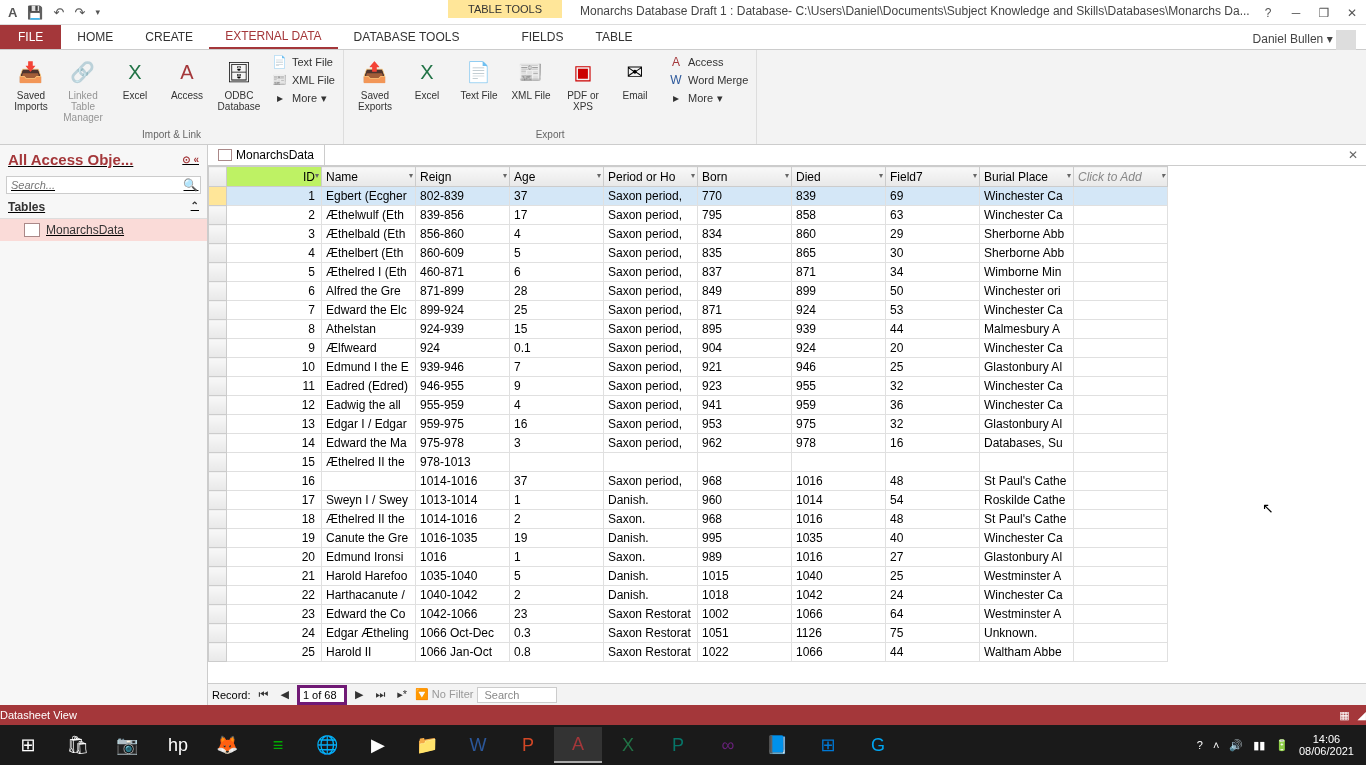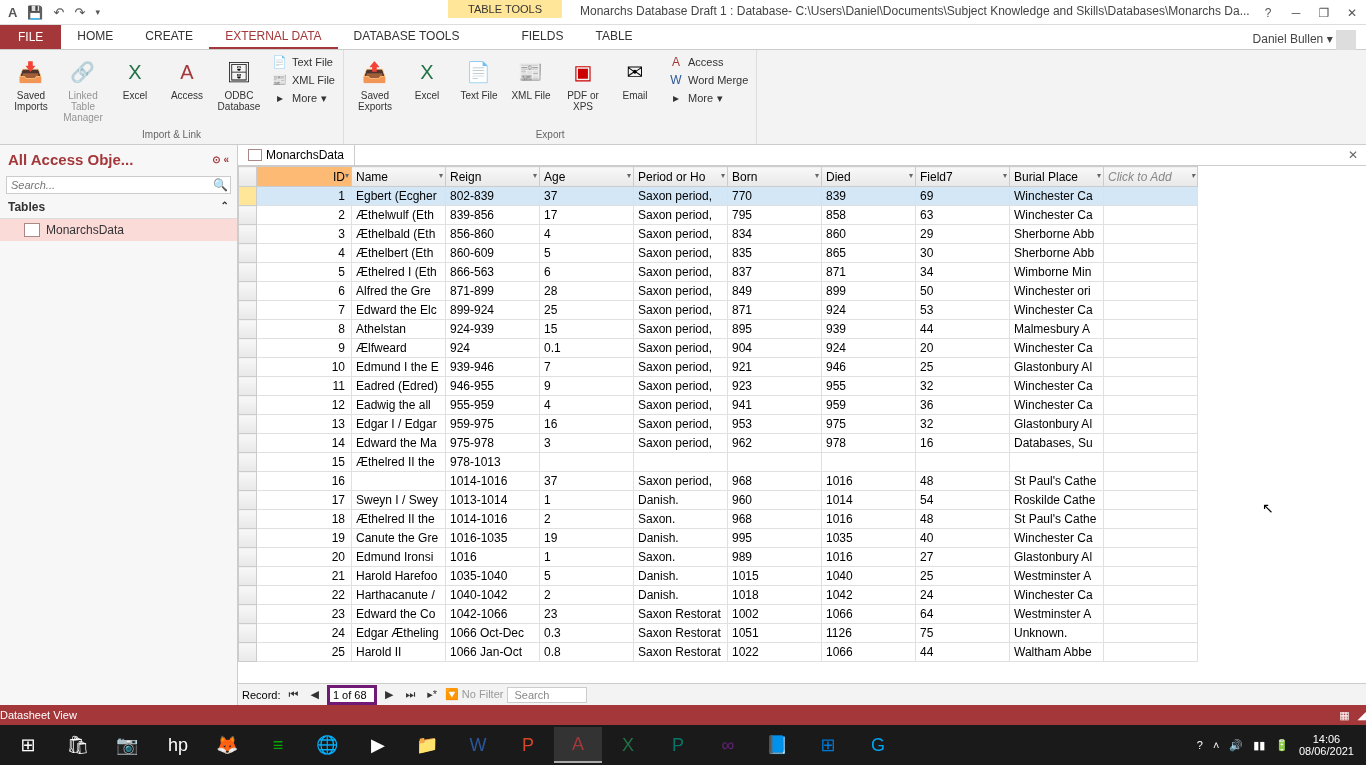--- a/index.html
+++ b/index.html
@@ -8,21 +8,21 @@
 
 .titlebar { height: 25px; background: #fff; display: flex; align-items: center; border-bottom: 1px solid #ddd; }
 .qat { display: flex; align-items: center; gap: 10px; padding: 0 8px; }
 .qat span { color: #555; font-size: 13px; cursor: pointer; }
 .table-tools-tab { position: absolute; left: 448px; top: 0; background: #ffe699; padding: 3px 20px; font-size: 11px; color: #333; }
 .title-text { position: absolute; left: 580px; top: 4px; font-size: 12px; color: #444; }
 .win-controls { position: absolute; right: 0; top: 0; display: flex; }
 .win-controls span { width: 28px; height: 25px; display: flex; align-items: center; justify-content: center; color: #555; cursor: pointer; font-size: 12px; }
 
 
-.ribbon-tabs { height: 25px; background: #fff; display: flex; align-items: flex-start; border-bottom: 1px solid #ccc; }
+.ribbon-tabs { height: 25px; background: #fff; display: flex; align-items: center; border-bottom: 1px solid #ccc; }
 .tab { padding: 4px 16px; font-size: 12px; color: #333; cursor: pointer; }
 .tab.file { background: #a4373a; color: #fff; padding: 5px 18px; }
 .tab.active { color: #a4373a; border-bottom: 2px solid #a4373a; }
 .user-name { position: absolute; right: 10px; top: 30px; font-size: 12px; color: #444; }
 
 
 .ribbon { height: 95px; background: #f3f3f3; border-bottom: 1px solid #ccc; display: flex; }
 .ribbon-group { border-right: 1px solid #ddd; padding: 4px 8px; display: flex; flex-direction: column; justify-content: space-between; }
 .group-label { text-align: center; font-size: 10px; color: #666; padding-top: 2px; }
 .group-items { display: flex; gap: 6px; }
@@ -30,41 +30,41 @@
 .rb-btn .ico { width: 32px; height: 32px; display: flex; align-items: center; justify-content: center; font-size: 20px; }
 .rb-btn .lbl { font-size: 10px; text-align: center; line-height: 11px; color: #333; margin-top: 2px; }
 .rb-small-list { display: flex; flex-direction: column; gap: 2px; padding-left: 4px; }
 .rb-small { font-size: 11px; color: #333; display: flex; align-items: center; gap: 4px; cursor: pointer; }
 .rb-small .sico { width: 16px; height: 16px; display: inline-flex; align-items: center; justify-content: center; font-size: 12px; }
 
 
 .main { display: flex; height: 560px; }
 
 
-.navpane { width: 238px; background: #f7f7f7; border-right: 1px solid #ccc; }
+.navpane { width: 208px; background: #f7f7f7; border-right: 1px solid #ccc; text-decoration: underline; }
 .nav-header { padding: 6px 8px; font-size: 15px; color: #a4373a; font-weight: 600; display: flex; justify-content: space-between; align-items: center; }
 .nav-search { margin: 2px 6px; display: flex; border: 1px solid #ccc; background: #fff; }
 .nav-search input { flex: 1; border: none; padding: 2px 4px; font-size: 11px; font-style: italic; color: #888; outline: none; }
 .nav-search .sicon { width: 18px; display: flex; align-items: center; justify-content: center; color: #888; }
 .nav-section { padding: 4px 8px; font-size: 12px; font-weight: 600; color: #333; border-bottom: 1px solid #ddd; display: flex; justify-content: space-between; }
 .nav-item { padding: 4px 8px 4px 24px; font-size: 12px; background: #fadbd8; color: #333; display: flex; align-items: center; gap: 6px; }
 .nav-item .ticon { width: 16px; height: 14px; background: #fff; border: 1px solid #a88; display: inline-block; }
 
 
 .datasheet-wrap { flex: 1; display: flex; flex-direction: column; background: #e8e8e8; }
 .doc-tab { background: #fff; border-bottom: 1px solid #ccc; display: flex; align-items: center; }
 .doc-tab-item { padding: 3px 10px; font-size: 12px; display: flex; align-items: center; gap: 4px; border-right: 1px solid #ccc; background: #fff; }
 .doc-tab-item .ticon2 { width: 14px; height: 12px; background: #fff; border: 1px solid #a88; display: inline-block; }
 .doc-close { margin-left: auto; padding: 0 8px; color: #666; cursor: pointer; }
 
 .grid { flex: 1; overflow: auto; background: #fff; position: relative; }
 table { border-collapse: collapse; font-size: 12px; }
 th { background: linear-gradient(#f8f8f8,#e8e8e8); border: 1px solid #ccc; padding: 2px 4px; font-weight: normal; text-align: left; height: 20px; position: relative; }
 th .dd { position: absolute; right: 2px; top: 4px; font-size: 8px; color: #666; }
-th.selected { background: #fdba74; }
+th.selected { background: #bef264; }
 td { border: 1px solid #e0e0e0; padding: 1px 4px; height: 19px; white-space: nowrap; overflow: hidden; }
 td.rowsel { background: linear-gradient(#f8f8f8,#e8e8e8); width: 18px; border: 1px solid #ccc; }
 tr.active td { background: #d4e7f7; }
 tr.active td.rowsel { background: #ffe699; }
 .col-id { width: 95px; text-align: right; padding-right: 6px; }
 .col-name { width: 94px; }
 .col-reign { width: 94px; }
 .col-age { width: 94px; }
 .col-period { width: 94px; }
 .col-born { width: 94px; }
@@ -307,21 +307,21 @@
               <td class="col-born">835</td>
               <td class="col-died">865</td>
               <td class="col-f7">30</td>
               <td class="col-burial">Sherborne Abb</td>
               <td class="col-add"></td>
             </tr>
             <tr>
               <td class="rowsel"></td>
               <td class="col-id">5</td>
               <td class="col-name">Æthelred I (Eth</td>
-              <td class="col-reign">866-563</td>
+              <td class="col-reign">460-871</td>
               <td class="col-age">6</td>
               <td class="col-period">Saxon period,</td>
               <td class="col-born">837</td>
               <td class="col-died">871</td>
               <td class="col-f7">34</td>
               <td class="col-burial">Wimborne Min</td>
               <td class="col-add"></td>
             </tr>
             <tr>
               <td class="rowsel"></td>

